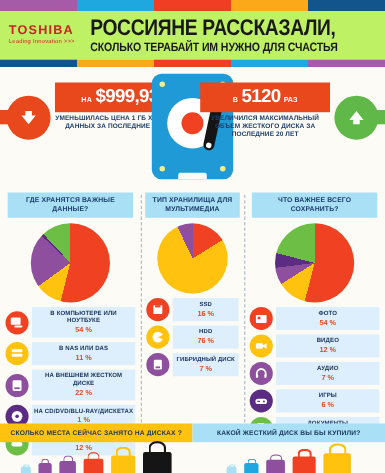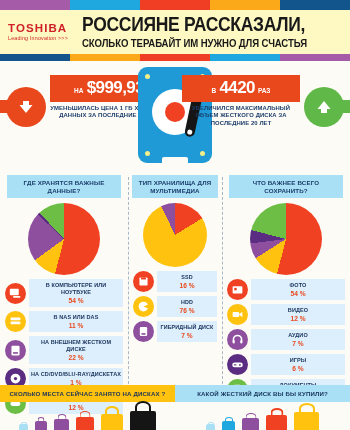--- a/index.html
+++ b/index.html
@@ -9,21 +9,21 @@
     background:#fdfbf5;
     position:relative;
   }
 
   
   .topstrip { display:flex; height:10px; width:350px; }
   .topstrip div { height:100%; }
 
   
   .header {
-    height:44px; width:350px; background:#fef9c3;
+    height:44px; width:350px; background:#bef264;
     display:flex; align-items:center; padding:0 4px;
     position:relative;
   }
   .toshiba-logo { width:72px; padding-left:4px; }
   .toshiba-name {
     color:#cf2127; font-weight:bold; font-size:11.5px;
     letter-spacing:1.1px; line-height:12px;
   }
   .toshiba-tag {
     color:#cf2127; font-size:5.3px; letter-spacing:.2px;
@@ -247,21 +247,21 @@
     <div class="platter">
       <div class="spindle"></div>
     </div>
     <div class="arm"></div>
     <div class="connector"></div>
   </div>
 
   <div class="stat-block sb-right">
     <div class="stat-banner">
       <span class="stat-pre">В</span>
-      <span class="stat-big">4420</span>
+      <span class="stat-big">5120</span>
       <span class="stat-post">РАЗ</span>
     </div>
     <div class="stat-desc">УВЕЛИЧИЛСЯ МАКСИМАЛЬНЫЙ ОБЪЕМ ЖЕСТКОГО ДИСКА ЗА ПОСЛЕДНИЕ 20 ЛЕТ</div>
   </div>
 
   <div class="circle-badge cb-right">
     <svg width="20" height="20" viewBox="0 0 20 20">
         <path d="M10 4 L16.5 12 H13 V16 H7 V12 H3.5 Z" fill="#fff"></path>
       </svg>
   </div>

